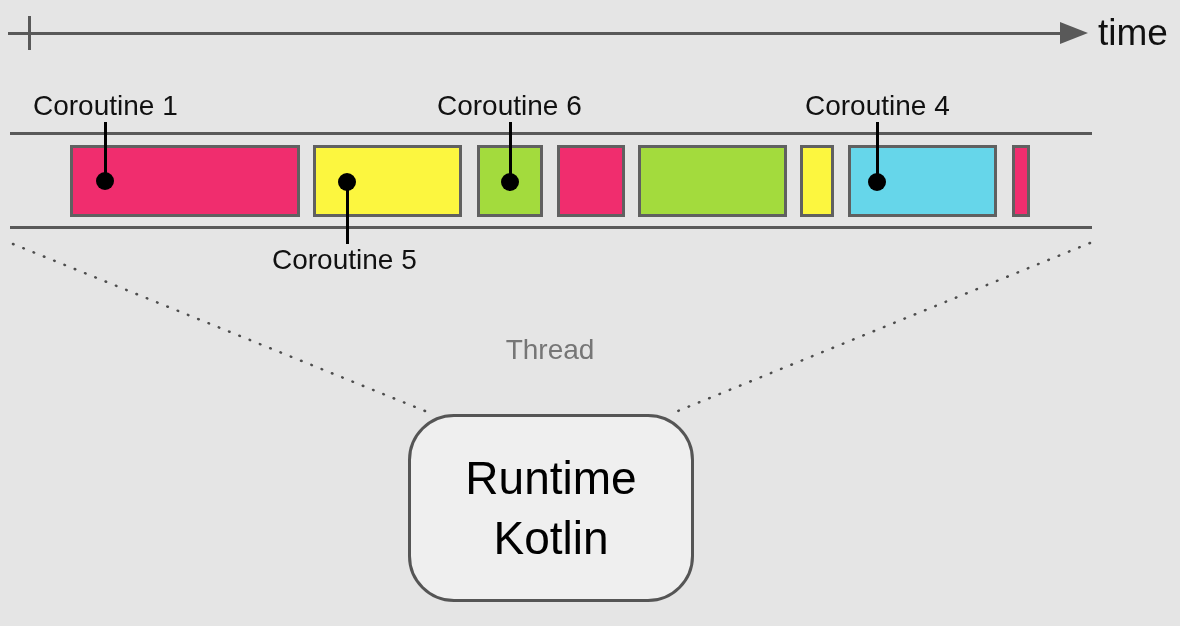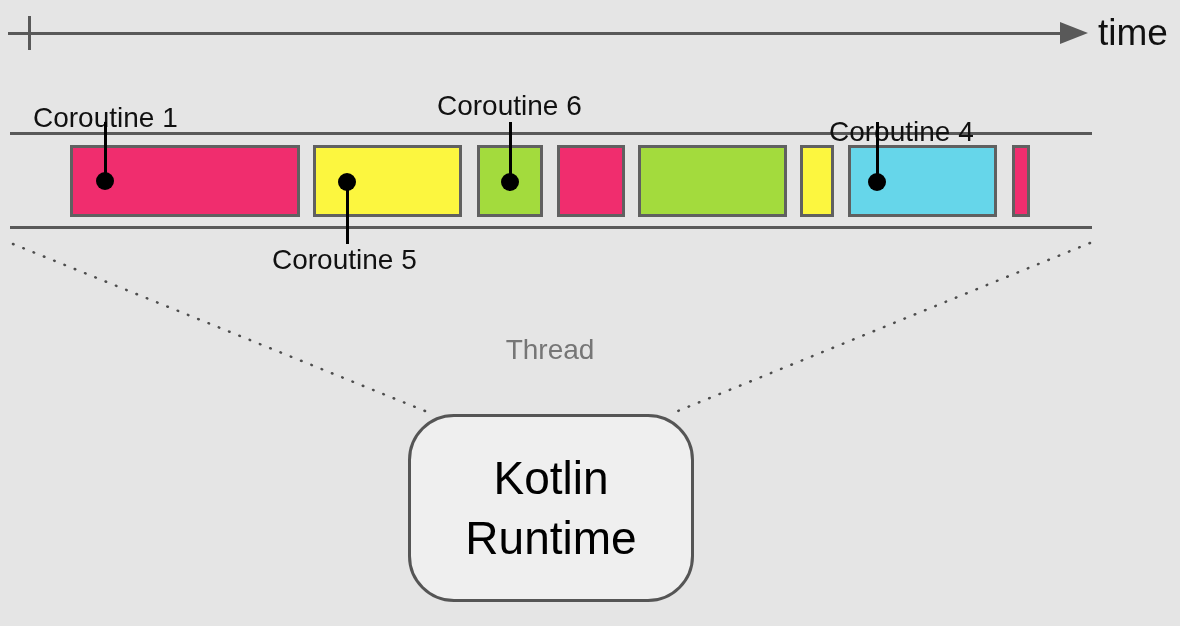--- a/index.html
+++ b/index.html
@@ -112,41 +112,41 @@
       <div class="coroutine-block" title="Coroutine 2" style="left: 313px; width: 149px; background: rgb(252, 246, 63);"></div>
       <div class="coroutine-block" title="Coroutine 3" style="left: 477px; width: 66px; background: rgb(163, 219, 61);"></div>
       <div class="coroutine-block" title="Coroutine 1" style="left: 557px; width: 68px; background: rgb(240, 45, 110);"></div>
       <div class="coroutine-block" title="Coroutine 3" style="left: 638px; width: 149px; background: rgb(163, 219, 61);"></div>
       <div class="coroutine-block" title="Coroutine 2" style="left: 800px; width: 34px; background: rgb(252, 246, 63);"></div>
       <div class="coroutine-block" title="Coroutine 4" style="left: 848px; width: 149px; background: rgb(102, 214, 234);"></div>
       <div class="coroutine-block" title="Coroutine 1" style="left: 1012px; width: 18px; background: rgb(240, 45, 110);"></div>
     </div>
 
   <div id="callouts-layer">
-      <div class="coroutine-label" style="left: 33px; top: 91px; margin-top: 12px;">Coroutine 1</div>
+      <div class="coroutine-label" style="left: 33px; top: 91px;">Coroutine 1</div>
       <div class="callout-line" style="left: 104px; top: 122px; height: 59px;"></div>
       <div class="callout-dot" style="left: 96px; top: 172px;"></div>
       <div class="coroutine-label" style="left: 272px; top: 245px;">Coroutine 5</div>
       <div class="callout-line" style="left: 346px; top: 182px; height: 62px;"></div>
       <div class="callout-dot" style="left: 338px; top: 173px;"></div>
       <div class="coroutine-label" style="left: 437px; top: 91px;">Coroutine 6</div>
       <div class="callout-line" style="left: 509px; top: 122px; height: 60px;"></div>
       <div class="callout-dot" style="left: 501px; top: 173px;"></div>
-      <div class="coroutine-label" style="left: 829px; top: 91px; margin-top: 26px;">Coroutine 4</div>
+      <div class="coroutine-label" style="left: 805px; top: 91px;">Coroutine 4</div>
       <div class="callout-line" style="left: 876px; top: 122px; height: 60px;"></div>
       <div class="callout-dot" style="left: 868px; top: 173px;"></div>
     </div>
 
   <svg class="overlay" width="1180" height="626">
     <line id="dotted-left" stroke="#4d4d4d" stroke-width="2.5" stroke-linecap="round" stroke-dasharray="0.6 10.5" x1="13" y1="244" x2="430" y2="413"></line>
     <line id="dotted-right" stroke="#4d4d4d" stroke-width="2.5" stroke-linecap="round" stroke-dasharray="0.6 10.5" x1="1090" y1="243" x2="673" y2="413"></line>
   </svg>
 
   <div class="abs thread-label">Thread</div>
 
   <div class="abs runtime-box">
     <div class="runtime-label">
+      <div>Runtime</div>
       <div>Kotlin</div>
-      <div>Runtime</div>
     </div>
   </div>
 
 </div>
 
 </body></html>

